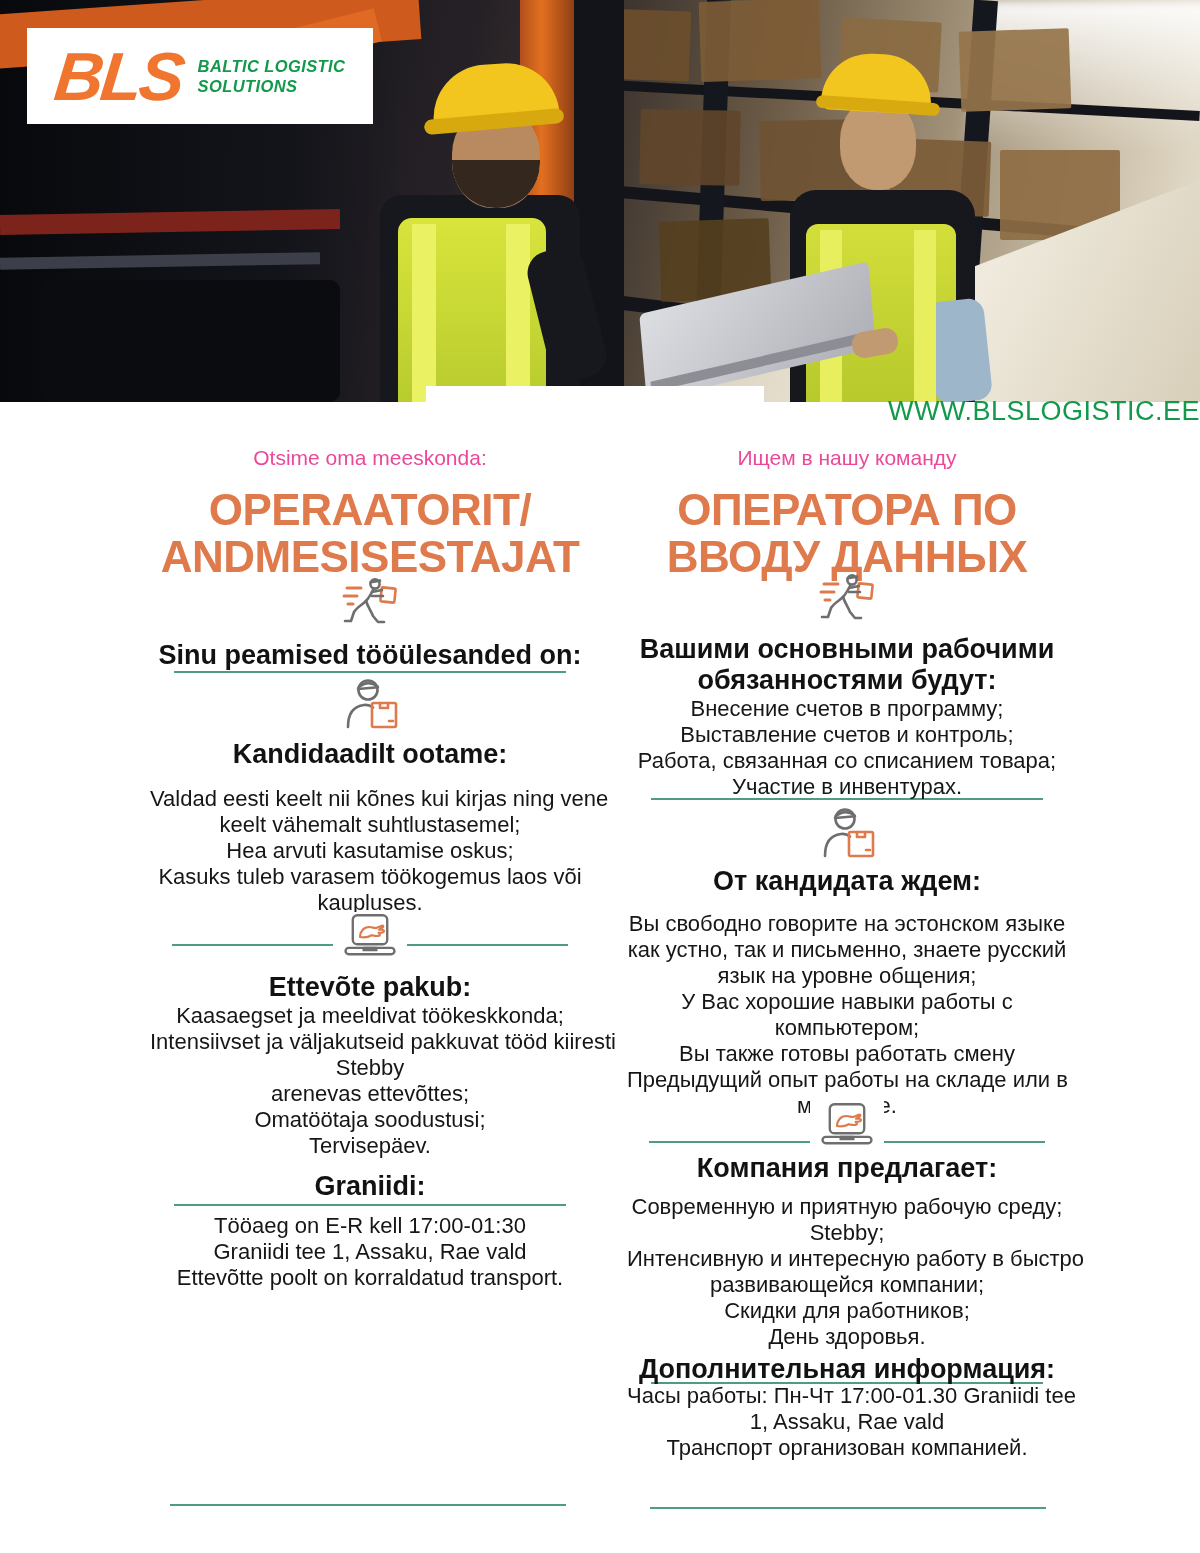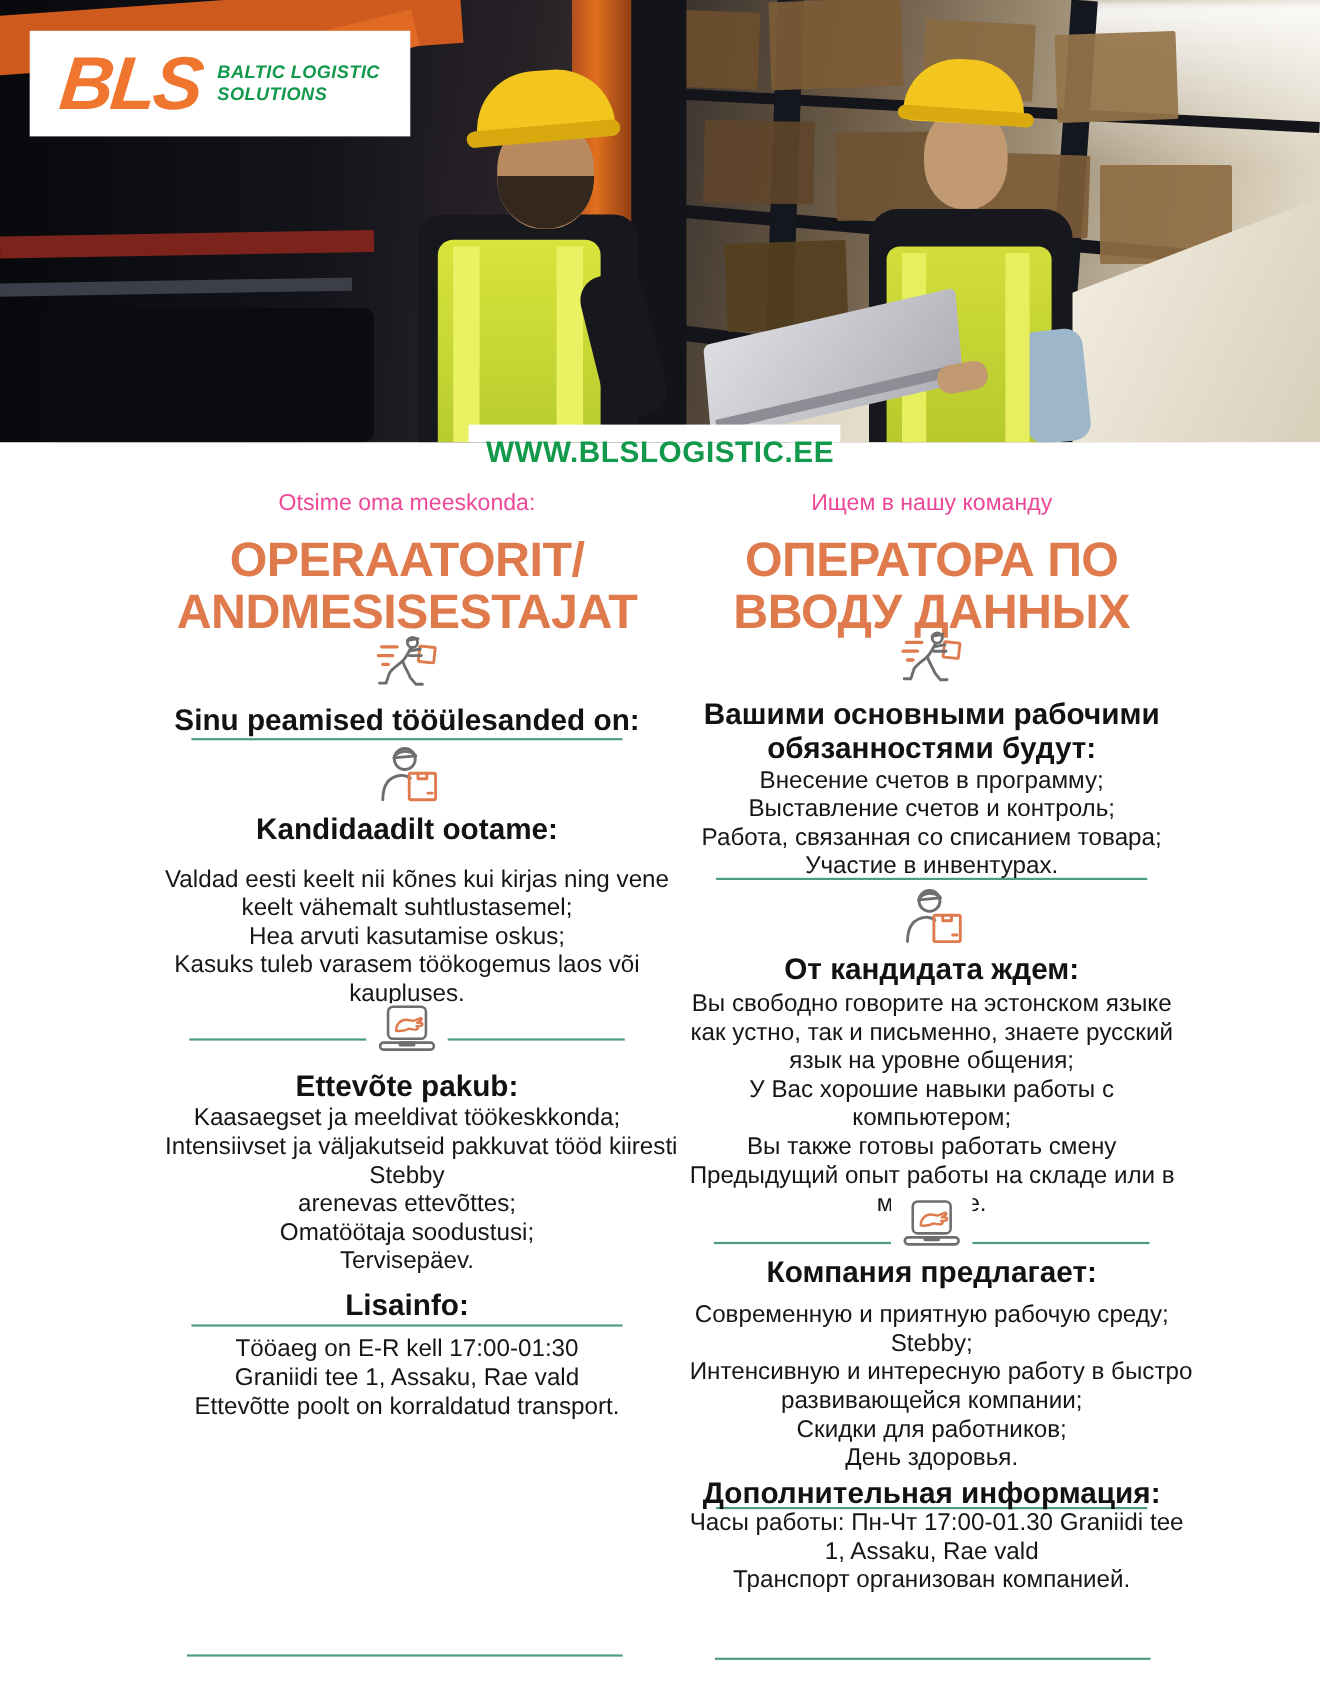--- a/index.html
+++ b/index.html
@@ -61,21 +61,21 @@
   .m2-brim{left:816px;top:99px;width:124px;height:13px;background:#d9aa10;border-radius:7px;transform:rotate(4deg);z-index:8;}
   .laptop-lid{left:640px;top:288px;width:235px;height:86px;background:linear-gradient(135deg,#dddee2,#aeaeb6);transform:rotate(-13deg) skewX(-8deg);border-radius:6px;z-index:9;}
   .laptop-edge{left:648px;top:356px;width:230px;height:10px;background:#8d8d96;transform:rotate(-13deg) skewX(-8deg);z-index:9;}
   .m2-hand{left:852px;top:330px;width:46px;height:26px;background:#c29a72;border-radius:12px;transform:rotate(-10deg);z-index:10;}
   .logo-box{left:27px;top:28px;width:346px;height:96px;background:#fff;z-index:12;display:flex;align-items:center;justify-content:center;gap:16px;}
   .logo-acronym{font-size:68px;font-weight:700;font-style:italic;color:var(--logo-orange);letter-spacing:-3px;line-height:1;transform:skewX(-6deg);}
   .logo-name{display:flex;flex-direction:column;font-size:16.5px;font-weight:700;font-style:italic;color:var(--brand-green);line-height:20px;letter-spacing:.4px;}
   .url-notch{left:426px;top:386px;width:338px;height:16px;background:#fff;z-index:12;}
 
   
-  .website{position:absolute;left:0;right:0;top:396px;text-align:center;font-size:27px;font-weight:700;color:var(--brand-green);letter-spacing:.5px;z-index:13;}
+  .website{position:absolute;left:0;right:0;top:396px;text-align:right;font-size:27px;font-weight:400;color:var(--brand-green);letter-spacing:.5px;z-index:13;}
 
   
   .col{position:absolute;top:438px;width:440px;text-align:center;}
   .col-et{left:150px;}
   .col-ru{left:627px;}
   .intro{font-size:21px;line-height:32px;color:#ec4899;}
   .job-title{font-size:44px;line-height:47px;font-weight:700;color:var(--accent-orange);letter-spacing:-.5px;}
   .sec-h{font-size:27px;line-height:31px;font-weight:700;color:#121212;}
   .body .bl{font-size:22px;line-height:26px;white-space:nowrap;color:var(--body-text);}
   .rule{height:2px;width:392px;margin-left:auto;margin-right:auto;background:var(--rule-green);}
@@ -215,21 +215,21 @@
     </div>
     <h2 class="sec-h" style="margin-top:8px">Ettevõte pakub:</h2>
     <div class="body" style="">
         <p class="bl">Kaasaegset ja meeldivat töökeskkonda;</p>
         <p class="bl">Intensiivset ja väljakutseid pakkuvat tööd kiiresti</p>
         <p class="bl">Stebby</p>
         <p class="bl">arenevas ettevõttes;</p>
         <p class="bl">Omatöötaja soodustusi;</p>
         <p class="bl">Tervisepäev.</p>
       </div>
-    <h2 class="sec-h" style="margin-top:12px">Lisainfo:</h2>
+    <h2 class="sec-h" style="margin-top:12px">Graniidi:</h2>
     <div class="rule" style="margin-top:2px"></div>
     <div class="body" style="margin-top:7px">
         <p class="bl">Tööaeg on E-R kell 17:00-01:30</p>
         <p class="bl">Graniidi tee 1, Assaku, Rae vald</p>
         <p class="bl">Ettevõtte poolt on korraldatud transport.</p>
       </div>
   </section>
 
   <section class="col col-ru">
     <p class="intro" style="margin-top:4px">Ищем в нашу команду</p>
@@ -269,21 +269,21 @@
             <path d="M8 52 C8 37 15 31 24 30 C27 29.6 30.5 30.6 33 32.5"></path>
           </g>
         <g class="stroke-o" stroke-width="2.6">
             <rect x="32" y="28" width="24" height="24" rx="1.5"></rect>
             <path d="M40 28 v5 h8 v-5"></path>
             <line x1="49" y1="46" x2="53" y2="46"></line>
           </g>
       </svg>
     </div>
     <h2 class="sec-h" style="margin-top:2px">От кандидата ждем:</h2>
-    <div class="body" style="margin-top:2px">
+    <div class="body" style="margin-top:14px">
         <p class="bl">Вы свободно говорите на эстонском языке</p>
         <p class="bl">как устно, так и письменно, знаете русский</p>
         <p class="bl">язык на уровне общения;</p>
         <p class="bl">У Вас хорошие навыки работы с</p>
         <p class="bl">компьютером;</p>
         <p class="bl">Вы также готовы работать смену</p>
         <p class="bl">Предыдущий опыт работы на складе или в</p>
         <p class="bl">магазине.</p>
       </div>
     <div class="laptop-rule" style="margin-top:-18px">

